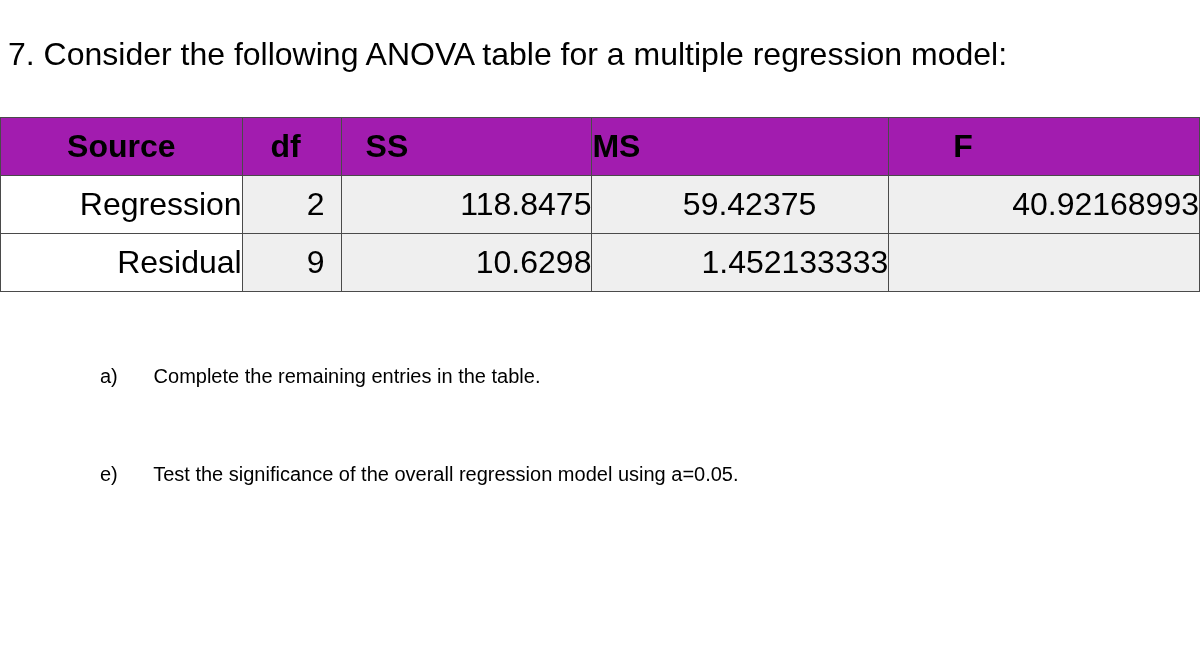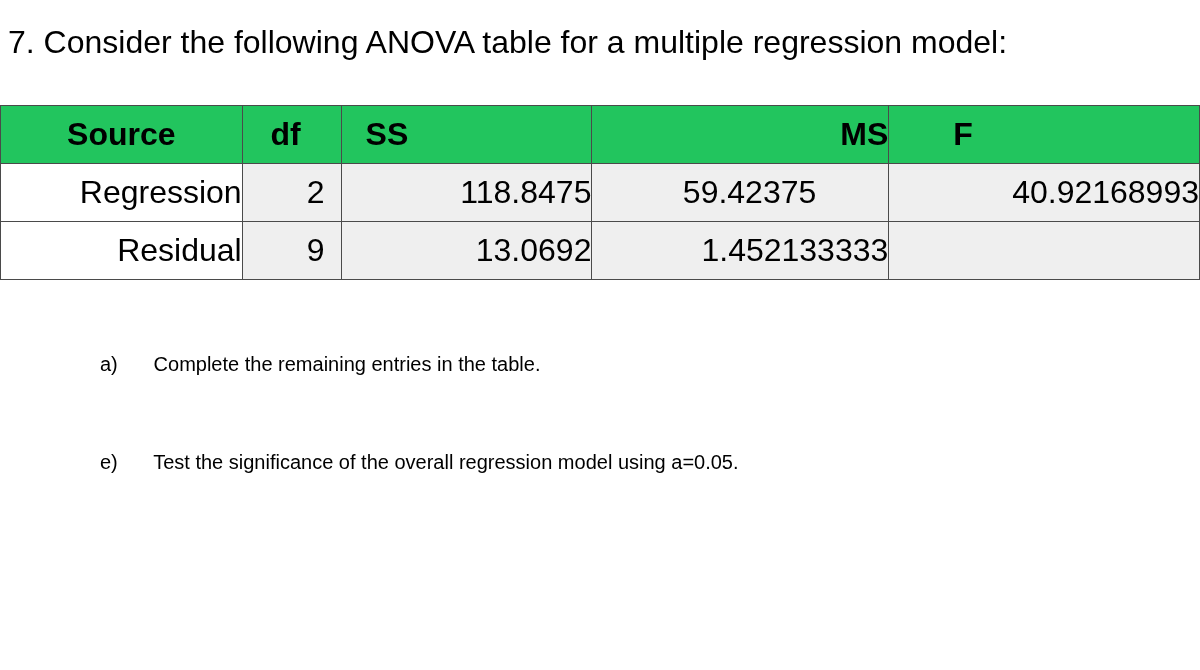--- a/index.html
+++ b/index.html
@@ -12,36 +12,37 @@
       background: #ffffff;
       color: #000000;
       width: 1200px;
       height: 670px;
       padding: 20px 0;
     }
     .question-text {
       font-size: 32px;
       padding: 0 8px 40px 8px;
       line-height: 1.4;
+      margin-top: 12px;
     }
     table {
       border-collapse: collapse;
       width: 100%;
       margin-bottom: 70px;
     }
     th, td {
       border: 1px solid #4a4a4a;
       font-size: 32px;
       height: 58px;
       text-align: center;
       vertical-align: middle;
     }
     th {
       font-weight: bold;
-      background: #22c55e;
+      background: #a21caf;
     }
     .col-source { width: 210px; }
     .col-df { width: 86px; }
     .col-ss { width: 218px; }
     .col-ms { width: 258px; }
     .col-f { width: 270px; }
     .source-cell {
       text-align: right;
       padding-left: 32px;
       font-weight: normal;
@@ -49,21 +50,21 @@
     .df-cell {
       text-align: right;
       padding-right: 16px;
     }
     .num-cell {
       text-align: right;
     }
     .header-source { text-align: center; }
     .header-df { padding-right: 12px; }
     .header-ss { text-align: left; padding-left: 24px; }
-    .header-ms { text-align: right; }
+    .header-ms { text-align: left; }
     .header-f { text-align: left; padding-left: 64px; }
     .shaded {
       background: #efefef;
     }
     .sub-item {
       font-size: 20px;
       padding-left: 100px;
       margin-bottom: 70px;
       line-height: 1.4;
     }
@@ -94,21 +95,21 @@
     <tr>
       <td class="source-cell">Regression</td>
       <td class="df-cell shaded">2</td>
       <td class="num-cell shaded">118.8475</td>
       <td class="num-cell shaded" style="padding-right:72px;">59.42375</td>
       <td class="num-cell shaded">40.92168993</td>
     </tr>
     <tr>
       <td class="source-cell">Residual</td>
       <td class="df-cell shaded">9</td>
-      <td class="num-cell shaded">13.0692</td>
+      <td class="num-cell shaded">10.6298</td>
       <td class="num-cell shaded" style="">1.452133333</td>
       <td class="num-cell shaded"></td>
     </tr>
   </tbody>
 </table>
 
 <div class="sub-item">
   <span class="sub-item-label">a)</span>
   <span>Complete the remaining entries in the table.</span>
 </div>

